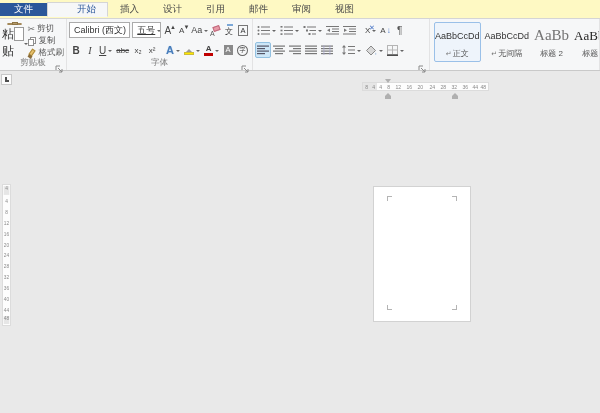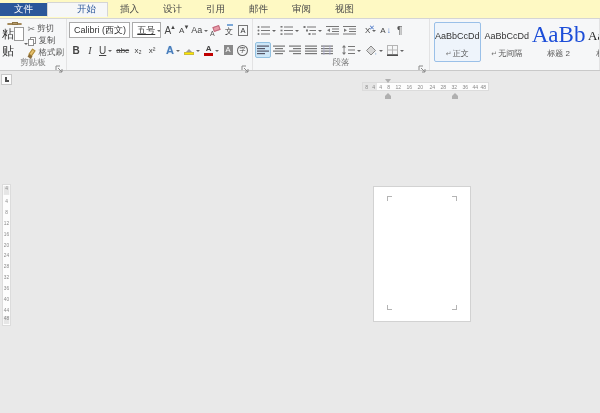--- a/index.html
+++ b/index.html
@@ -64,21 +64,21 @@
   .sel { background:#cde6f7; border:1px solid #92c0e0; }
   svg.pic { display:block; }
   .spc { width:5px; }
 
   
   .g-styles { flex:1; overflow:hidden; }
   .stl-row { display:flex; gap:3px; padding:1px 0 0 2px; }
   .stl { width:51px; height:40px; display:flex; flex-direction:column; align-items:center; justify-content:flex-end; border:1px solid transparent; border-radius:2px; padding-bottom:2px; }
   .stl.selected { background:#eef4fb; border-color:#9ac0e8; }
   .stl .prev { flex:1; display:flex; align-items:center; color:#333; font-size:9px; white-space:nowrap; }
-  .stl .prev.h1 { font-family:"Liberation Serif",serif; font-size:23px; color:#1d4ed8; }
+  .stl .prev.h1 { font-family:"Liberation Serif",serif; font-size:15px; color:#737373; }
   .stl .prev.h2 { font-family:"Liberation Serif",serif; font-size:13px; color:#252525; }
   .stl .nm { font-size:8px; color:#555; white-space:nowrap; }
   .stl .nm .pm { font-size:7px; color:#777; margin-right:1px; }
 
   
   .tabsel { position:absolute; left:1px; top:74px; width:11px; height:11px; background:#fbfbfb; border:1px solid #c8c8c8; }
   .tabsel i { position:absolute; left:3px; top:2px; width:4px; height:5px; border-left:2px solid #4d4d4d; border-bottom:2px solid #4d4d4d; }
 
   .hruler { position:absolute; left:362px; top:82px; width:127px; height:9px; background:#fdfdfd; border:1px solid #dcdcdc; display:flex; font-size:6px; color:#8a8a8a; }
   .hr-marg { background:#e6e6e6; display:flex; align-items:center; justify-content:space-around; }
@@ -225,20 +225,21 @@
             </span>
             <span class="caret"></span>
           </span>
         <span class="btn">
             <span class="shadeA">A</span>
           </span>
         <span class="btn">
             <span class="circ-ic">字</span>
           </span>
       </div>
+      <div class="group-label">字体</div>
       <span class="launcher">
         <svg width="9" height="9">
             <path d="M1,1 h4 M1,1 v4 M3,3 l4,4 M7,7 h-3 M7,7 v-3" stroke="#8a8a8a" stroke-width="1" fill="none"></path>
           </svg>
       </span>
     </div>
 
     <div class="group g-para">
       <div class="row">
         <span class="btn">
@@ -394,21 +395,20 @@
               <g stroke="#b5b5b5" stroke-width="1" fill="none">
                 <rect x="0.5" y="0.5" width="10" height="9"></rect>
                 <line x1="5.5" y1="0.5" x2="5.5" y2="9.5"></line>
                 <line x1="0.5" y1="5" x2="10.5" y2="5"></line>
               </g>
               <line x1="0" y1="10.2" x2="11" y2="10.2" stroke="#444" stroke-width="1.5"></line>
             </svg>
           <span class="caret"></span>
         </span>
       </div>
-      <div class="group-label">段落</div>
       <span class="launcher">
         <svg width="9" height="9">
             <path d="M1,1 h4 M1,1 v4 M3,3 l4,4 M7,7 h-3 M7,7 v-3" stroke="#8a8a8a" stroke-width="1" fill="none"></path>
           </svg>
       </span>
     </div>
 
     <div class="group g-styles">
       <div class="stl-row">
         <div class="stl selected">

